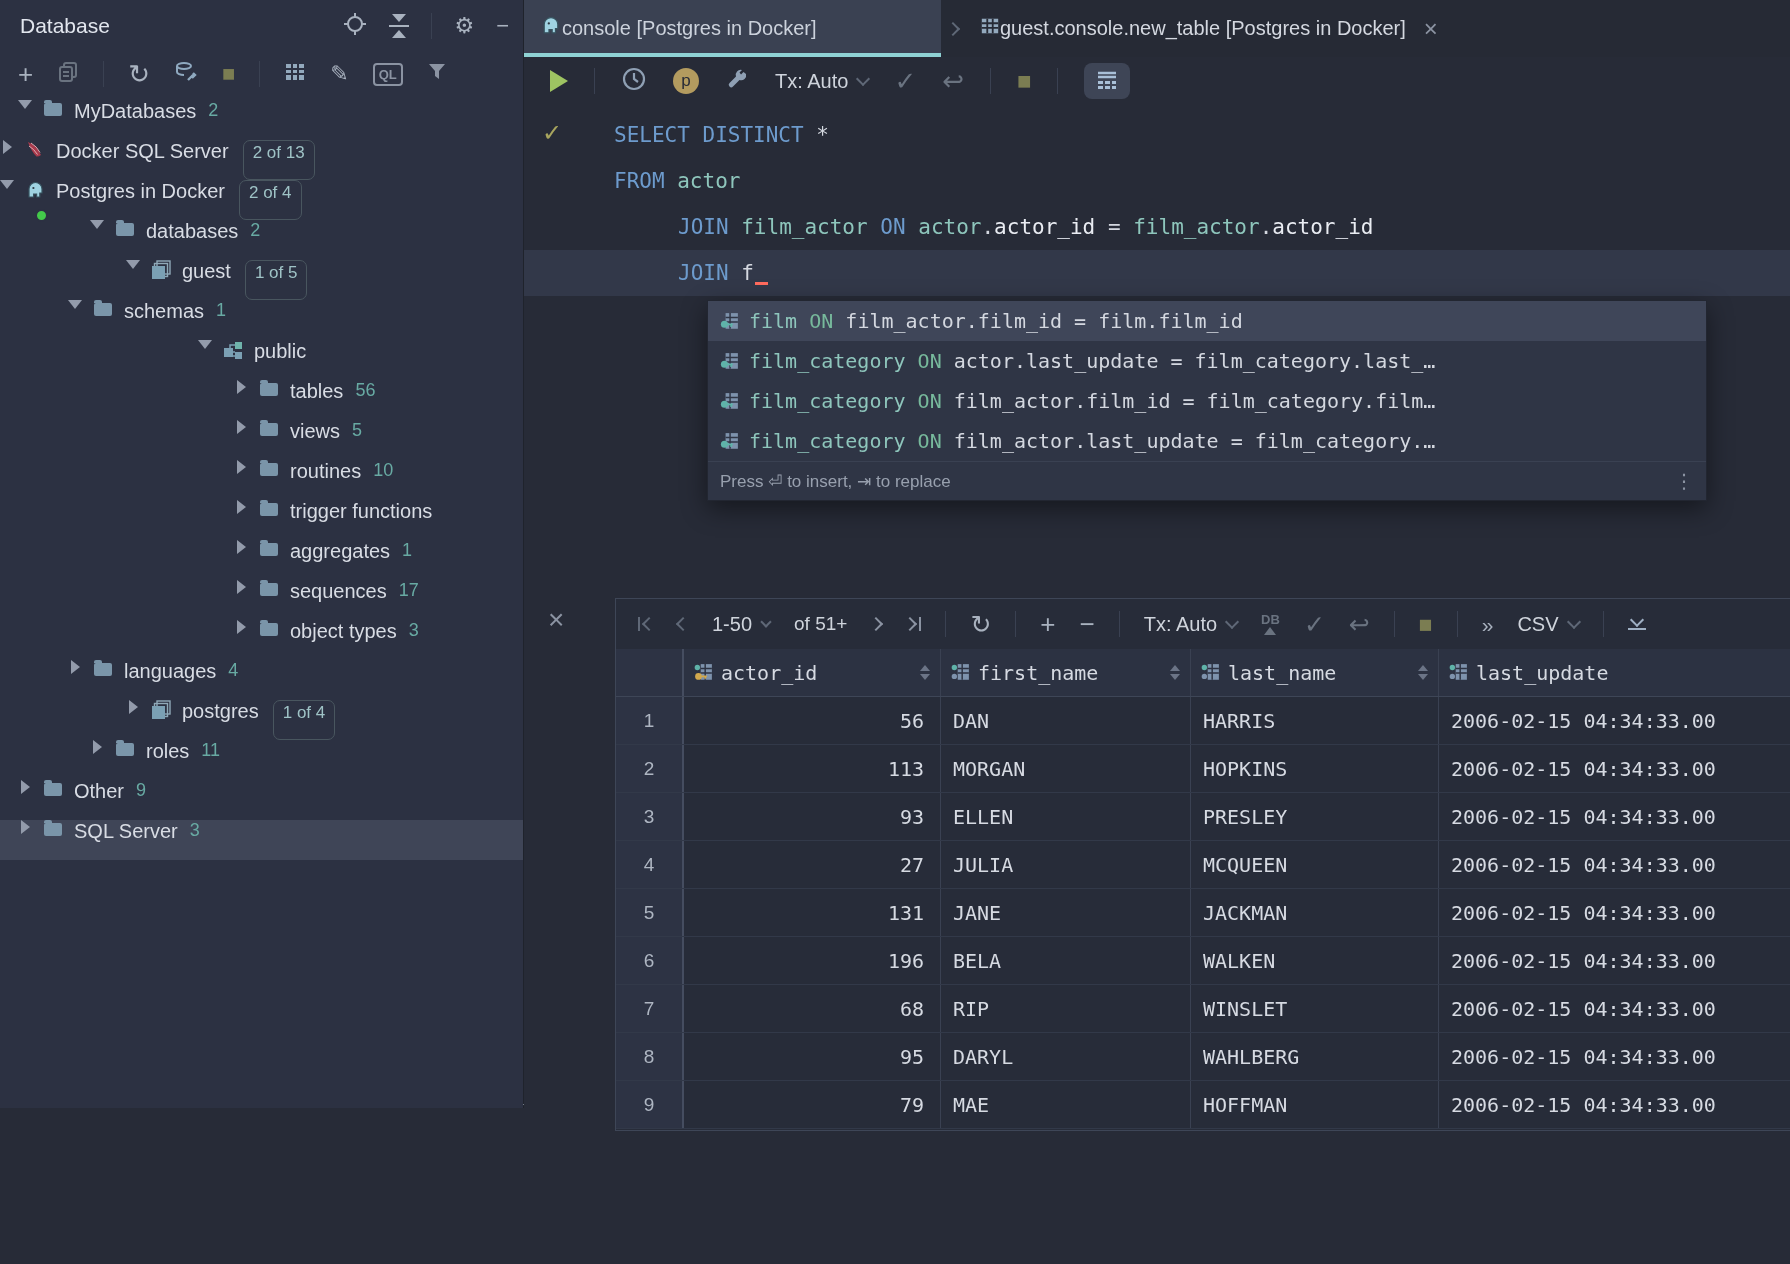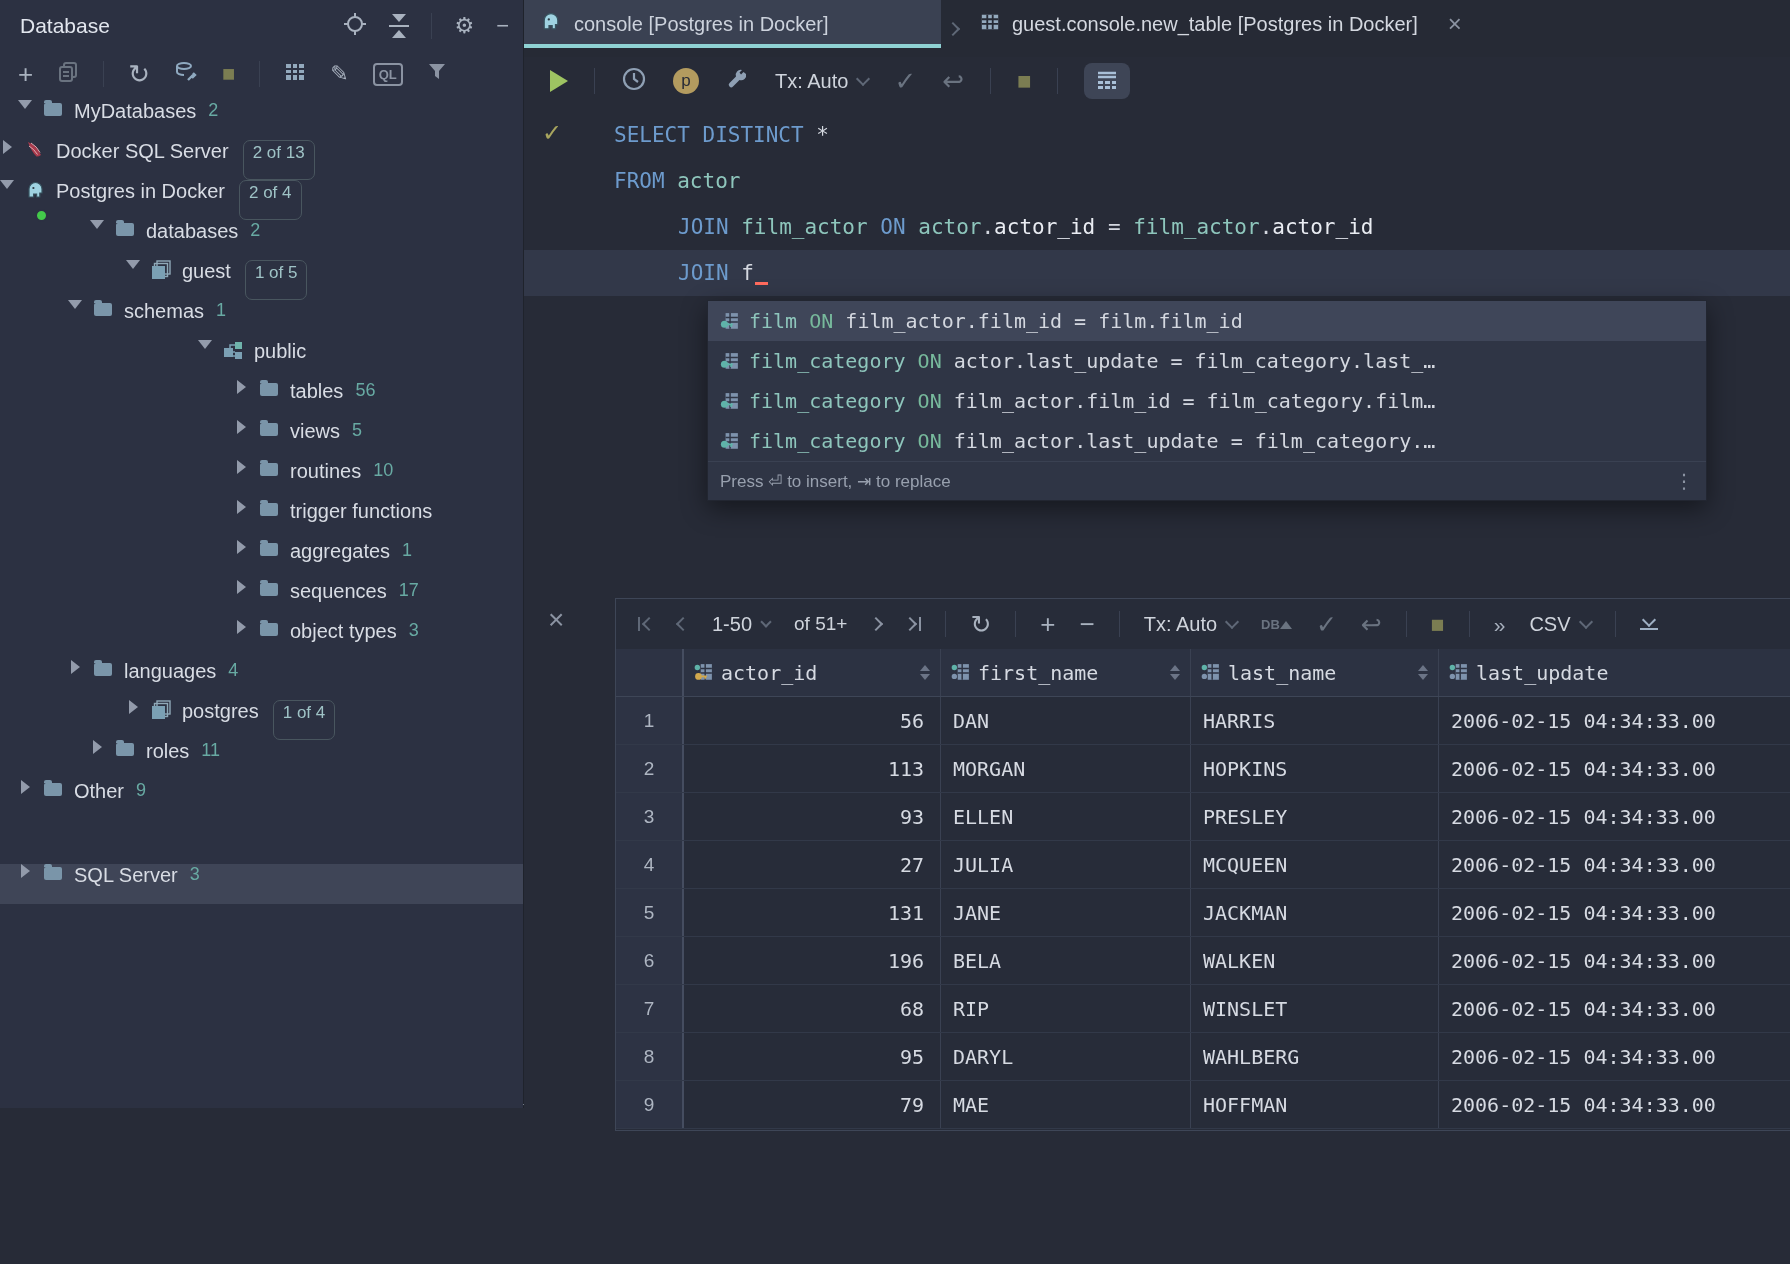--- a/index.html
+++ b/index.html
@@ -12,38 +12,38 @@
   .side-header{display:flex;align-items:center;height:52px;padding:0 14px 0 20px;}
   .side-title{font-size:21px;color:#e2e6ee;flex:0 0 auto;}
   .side-header-icons{margin-left:auto;display:flex;align-items:center;gap:22px;}
   .side-toolbar{display:flex;align-items:center;height:44px;padding-left:18px;gap:24px;}
   .vsep{width:1px;height:26px;background:#3a4152;}
   .glyph{font-size:22px;color:#a9b2bf;line-height:1;}
   .glyph.dim{color:#6a7380;}
   .glyph.olive{color:#7b7d52;}
   .tree{position:absolute;left:0;top:100px;right:0;}
   .trow{display:flex;height:40px;gap:10px;}
-  .trow.selected{background:#3f4557;margin-top:44px;}
+  .trow.selected{background:#3f4557;}
   .d0{padding-left:18px}.d1{}.d2{padding-left:90px}.d3{padding-left:126px}
   .d4{padding-left:68px}.d5{padding-left:198px}.d6{padding-left:234px}
   .tw{width:14px;flex:0 0 14px;display:flex;justify-content:center;}
   .arr-open{width:0;height:0;border-left:7px solid transparent;border-right:7px solid transparent;border-top:9px solid #939bab;}
   .arr-closed{width:0;height:0;border-top:7px solid transparent;border-bottom:7px solid transparent;border-left:9px solid #939bab;}
   .ticon{width:22px;flex:0 0 22px;display:flex;justify-content:center;position:relative;}
   .tlabel{font-size:20px;color:#d8dce4;white-space:nowrap;}
   .tcount{font-size:18px;color:#68aaa3;margin-left:2px;}
   .tbadge{font-size:17px;color:#9fc3c6;border:1px solid #49565f;border-radius:7px;padding:2px 9px;margin-left:4px;}
   .icon-folder{width:18px;height:13px;background:#7a95a9;border-radius:2px;position:relative;margin-top:3px;}
   .icon-folder::before{content:'';position:absolute;top:-3px;left:0;width:8px;height:3px;background:#7a95a9;border-radius:2px 2px 0 0;}
   .green-dot{position:absolute;right:-2px;bottom:-2px;width:9px;height:9px;border-radius:50%;background:#43c94a;border:2px solid #2c3142;}
 
   
   .main{position:absolute;left:524px;top:0;right:0;height:1264px;}
   .tabbar{position:absolute;left:0;top:0;right:0;height:57px;background:#262a35;border-bottom:1px solid #1f232c;}
-  .tab{position:absolute;top:0;height:48px;display:flex;align-items:center;gap:12px;padding:0 16px;font-size:20px;color:#ccd2dc;}
+  .tab{position:absolute;top:0;height:57px;display:flex;align-items:center;padding:0 16px;font-size:20px;color:#ccd2dc;}
   .tab.active{left:0;width:417px;background:#3a4152;box-sizing:border-box;}
   .tab-underline{position:absolute;left:0;right:0;bottom:0;height:4px;background:#8fd2d4;}
   .tab.plain{left:440px;}
   .tab-chev{position:absolute;left:420px;top:16px;}
   .tab-close{font-size:24px;color:#8b93a2;margin-left:18px;}
 
   
   .ed-toolbar{position:absolute;left:0;top:57px;right:0;height:48px;display:flex;align-items:center;gap:26px;padding-left:26px;background:#272b37;}
   .run{width:0;height:0;border-top:11px solid transparent;border-bottom:11px solid transparent;border-left:18px solid #9ec462;}
   .pbadge{width:26px;height:26px;border-radius:50%;background:#b39b5f;color:#272b37;font-size:17px;display:flex;align-items:center;justify-content:center;}
@@ -90,21 +90,21 @@
   .grow{display:grid;grid-template-columns:68px 257px 250px 248px 1fr;border-bottom:1px solid #323949;}
   .grow.head{background:#2c3242;border-bottom:1px solid #3e4657;}
   .gc{display:flex;align-items:center;border-right:1px solid #3a4152;font-size:20px;overflow:hidden;white-space:nowrap;}
   .gc.num{justify-content:center;background:#2d3344;color:#aeb6c2;border-right:2px solid #454d60;font-family:"Liberation Sans",sans-serif;font-size:19px;}
   .gc.right{justify-content:flex-end;padding-right:16px;}
   .gc.left{padding-left:12px;}
   .gc.headcell{gap:8px;padding-left:10px;color:#d6dae2;}
   .sort{display:flex;flex-direction:column;gap:3px;margin-left:auto;margin-right:10px;}
   .s-up{width:0;height:0;border-left:5px solid transparent;border-right:5px solid transparent;border-bottom:6px solid #6b7486;}
   .s-dn{width:0;height:0;border-left:5px solid transparent;border-right:5px solid transparent;border-top:6px solid #6b7486;}
-  .dbup{display:flex;flex-direction:row;align-items:center;line-height:1;color:#6a7380;font-size:13px;font-weight:bold;}
+  .dbup{display:flex;flex-direction:column;align-items:center;line-height:1;color:#6a7380;font-size:13px;font-weight:bold;}
   .dbup .up-arr{width:0;height:0;border-left:6px solid transparent;border-right:6px solid transparent;border-bottom:8px solid #6a7380;margin-top:1px;}
   .dl{display:flex;flex-direction:column;align-items:center;gap:3px;}
   .qlbox{border:2px solid #8b93a2;border-radius:4px;color:#8b93a2;font-size:13px;padding:2px 4px;font-weight:bold;}
   .collapse-ico{display:flex;flex-direction:column;align-items:center;gap:3px;}
   .tri-dn{width:0;height:0;border-left:7px solid transparent;border-right:7px solid transparent;border-top:8px solid #a9b2bf;}
   .tri-up{width:0;height:0;border-left:7px solid transparent;border-right:7px solid transparent;border-bottom:8px solid #a9b2bf;}
   .hline{width:20px;height:2px;background:#a9b2bf;}
   .plus-wrap{position:relative;}
   .plus-caret{position:absolute;right:-10px;bottom:-2px;width:0;height:0;border-left:5px solid transparent;border-right:5px solid transparent;border-top:6px solid #a9b2bf;}
 </style>

